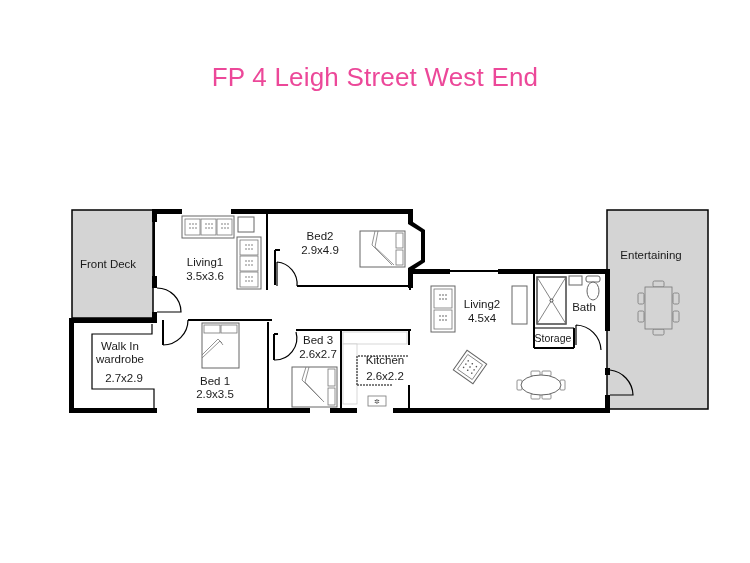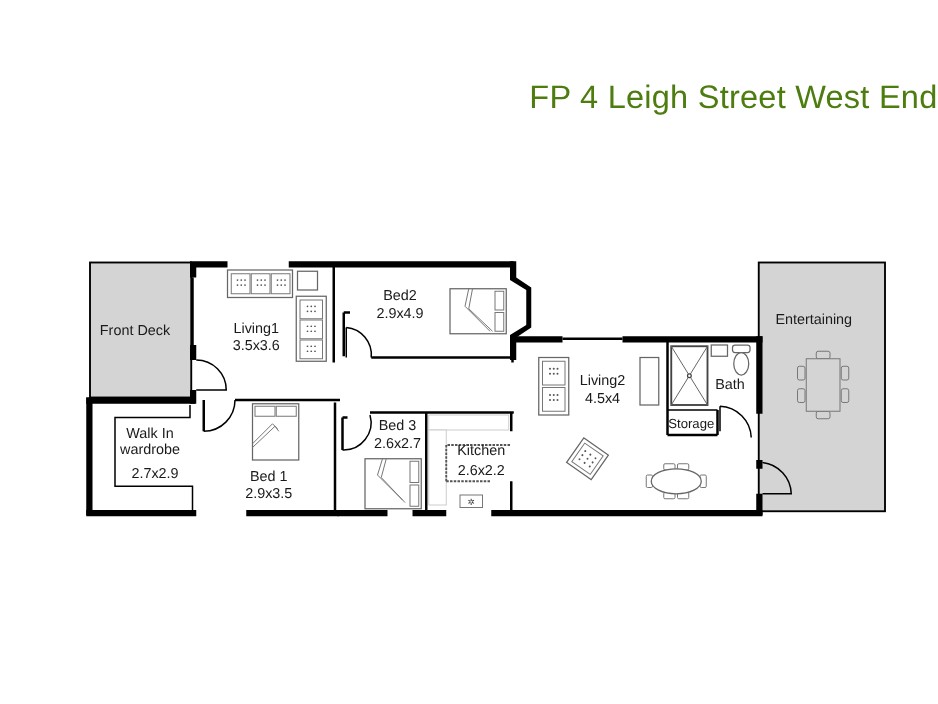--- a/index.html
+++ b/index.html
@@ -1,17 +1,17 @@
 <!DOCTYPE html>
 <html><head>
 <meta charset="utf-8">
 <style>
   html, body { margin: 0; padding: 0; background: #ffffff; }
   body { width: 750px; height: 563px; position: relative; overflow: hidden; font-family: "Liberation Sans", "DejaVu Sans", sans-serif; }
-  .title { position: absolute; left: 0; top: 62px; width: 750px; text-align: right; font-size: 26px; color: #4d7c0f; letter-spacing: 0.2px; }
+  .title { position: absolute; left: 0; top: 62px; width: 750px; text-align: center; font-size: 26px; color: #ec4899; letter-spacing: 0.2px; }
   svg.plan { position: absolute; left: 0; top: 0; }
   .lbl { font-family: "Liberation Sans", "DejaVu Sans", sans-serif; font-size: 11.5px; fill: #1a1a1a; }
   .wall { fill: #000; }
   .thin { stroke: #000; stroke-width: 2; fill: none; }
   .furn { stroke: #666; stroke-width: 1; fill: #fff; }
   .furn2 { stroke: #777; stroke-width: 0.8; fill: none; }
   .deck { fill: #d4d4d4; stroke: #000; stroke-width: 1.5; }
   .door { stroke: #000; stroke-width: 1.2; fill: none; }
   .dot { fill: #555; }
 </style>

